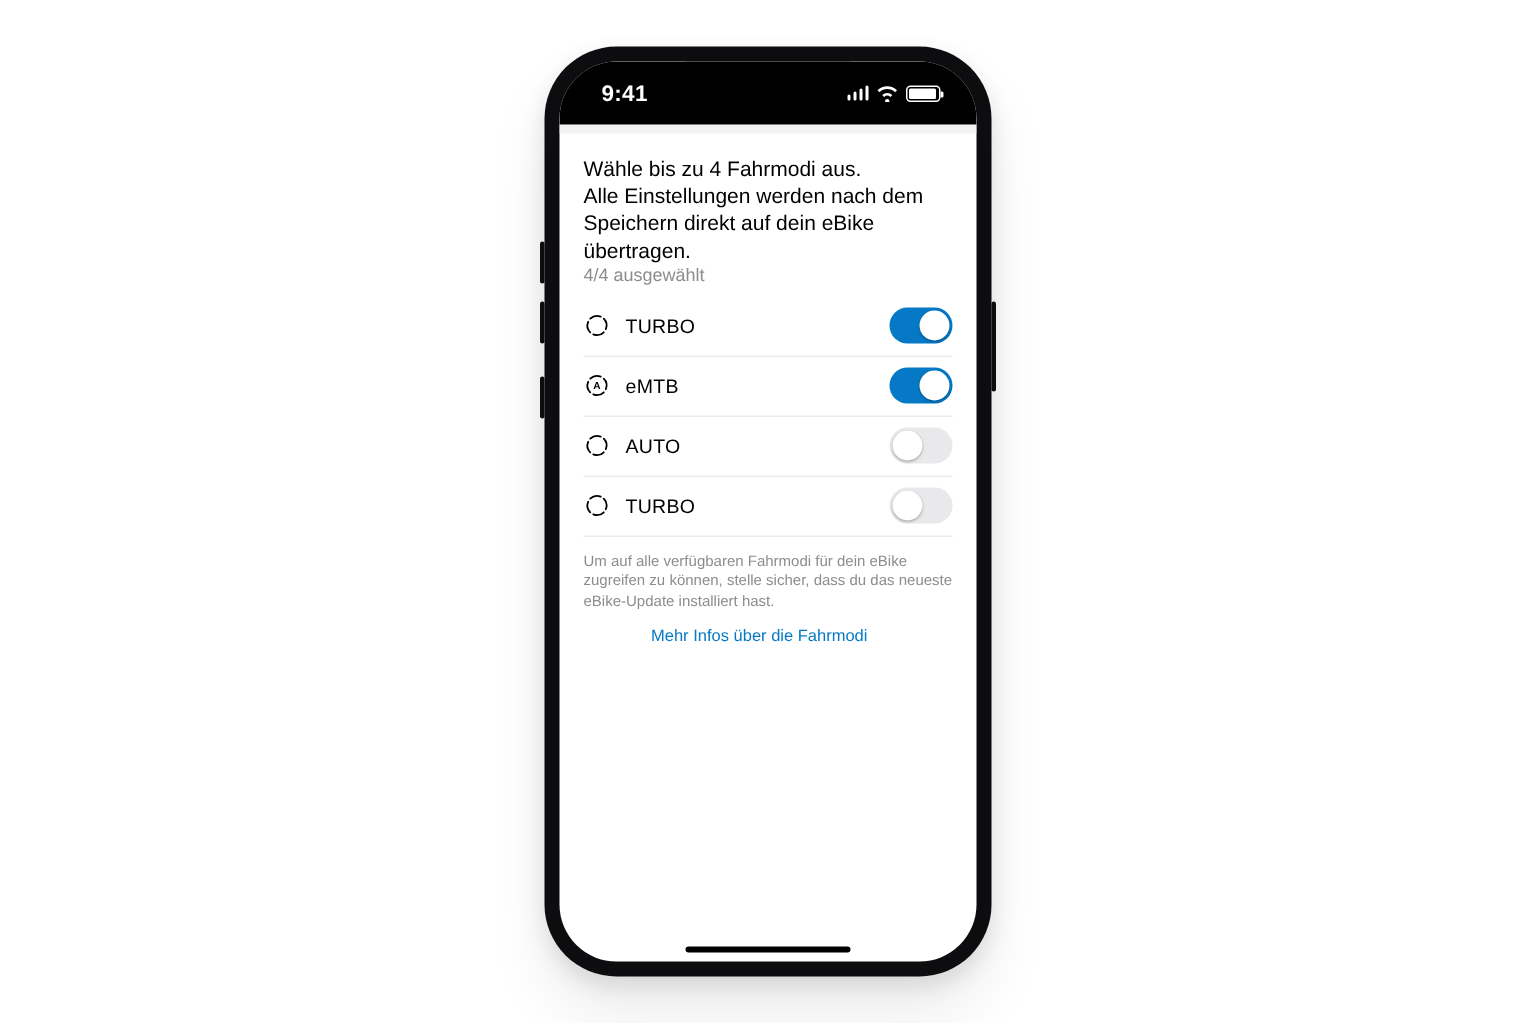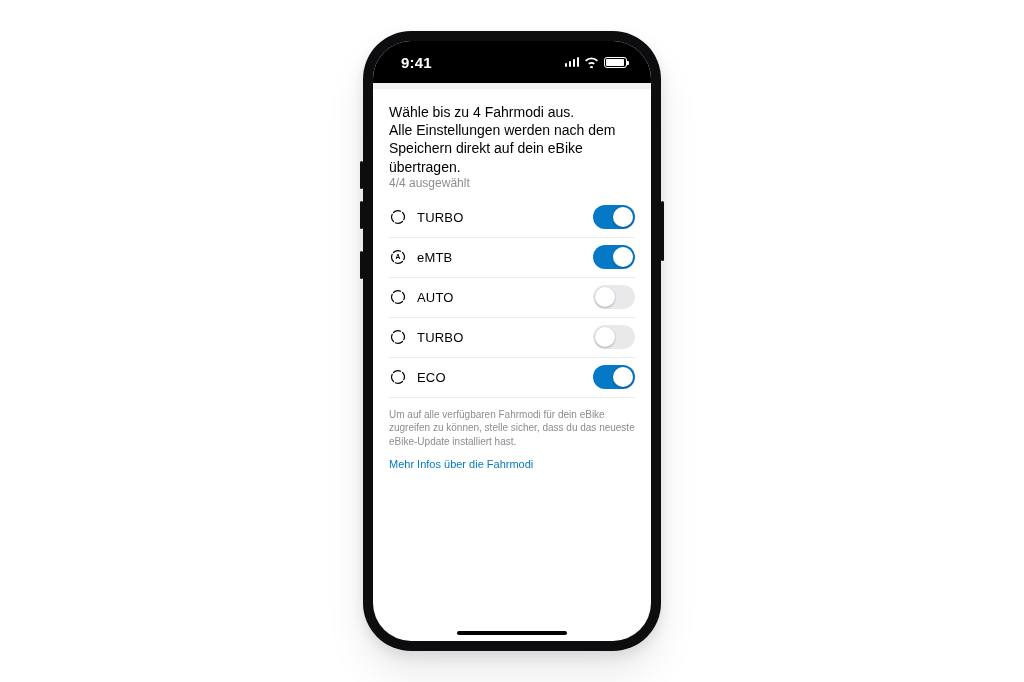--- a/index.html
+++ b/index.html
@@ -146,20 +146,21 @@
     font-size:10px;
     line-height:1.35;
     margin-top:10px;
   }
   .learn-link {
     display:inline-block;
     margin-top:10px;
     color:#0579c6;
     font-size:11px;
     font-weight:500;
+    margin-left:45px;
   }
 
   
   .home-ind {
     position:absolute; bottom:6px; left:50%; transform:translateX(-50%);
     width:110px; height:4px; border-radius:2px; background:#000;
   }
 
   
   .sig-bars { display:inline-flex; align-items:flex-end; gap:1.5px; height:10px;}
@@ -273,38 +274,20 @@
                       <path d="M3.5 12 a8.5 8.5 0 0 1 8.5 -8.5" stroke-dasharray="10 4"></path>
                     </g>
                   </svg>
                 </span>
                 <span class="mode-label">TURBO</span>
               </div>
               <div class="switch">
                 <div class="knob"></div>
               </div>
             </li>
-            <li class="mode-row">
-              <div class="mode-left">
-                <span class="ring">
-                  <svg viewBox="0 0 24 24">
-                    <g fill="none" stroke="#000" stroke-width="1.6" stroke-linecap="round" transform="rotate(45 12 12)">
-                      <path d="M12 3.5 a8.5 8.5 0 0 1 8.5 8.5" stroke-dasharray="10 4"></path>
-                      <path d="M20.5 12 a8.5 8.5 0 0 1 -8.5 8.5" stroke-dasharray="10 4"></path>
-                      <path d="M12 20.5 a8.5 8.5 0 0 1 -8.5 -8.5" stroke-dasharray="10 4"></path>
-                      <path d="M3.5 12 a8.5 8.5 0 0 1 8.5 -8.5" stroke-dasharray="10 4"></path>
-                    </g>
-                  </svg>
-                </span>
-                <span class="mode-label">ECO</span>
-              </div>
-              <div class="switch on">
-                <div class="knob"></div>
-              </div>
-            </li>
           </ul>
 
         <div class="footnote">Um auf alle verfügbaren Fahrmodi für dein eBike zugreifen zu können, stelle sicher, dass du das neueste eBike-Update installiert hast.</div>
         <a class="learn-link">Mehr Infos über die Fahrmodi</a>
       </div>
 
       <div class="home-ind"></div>
     </div>
   </div>
 </div>

